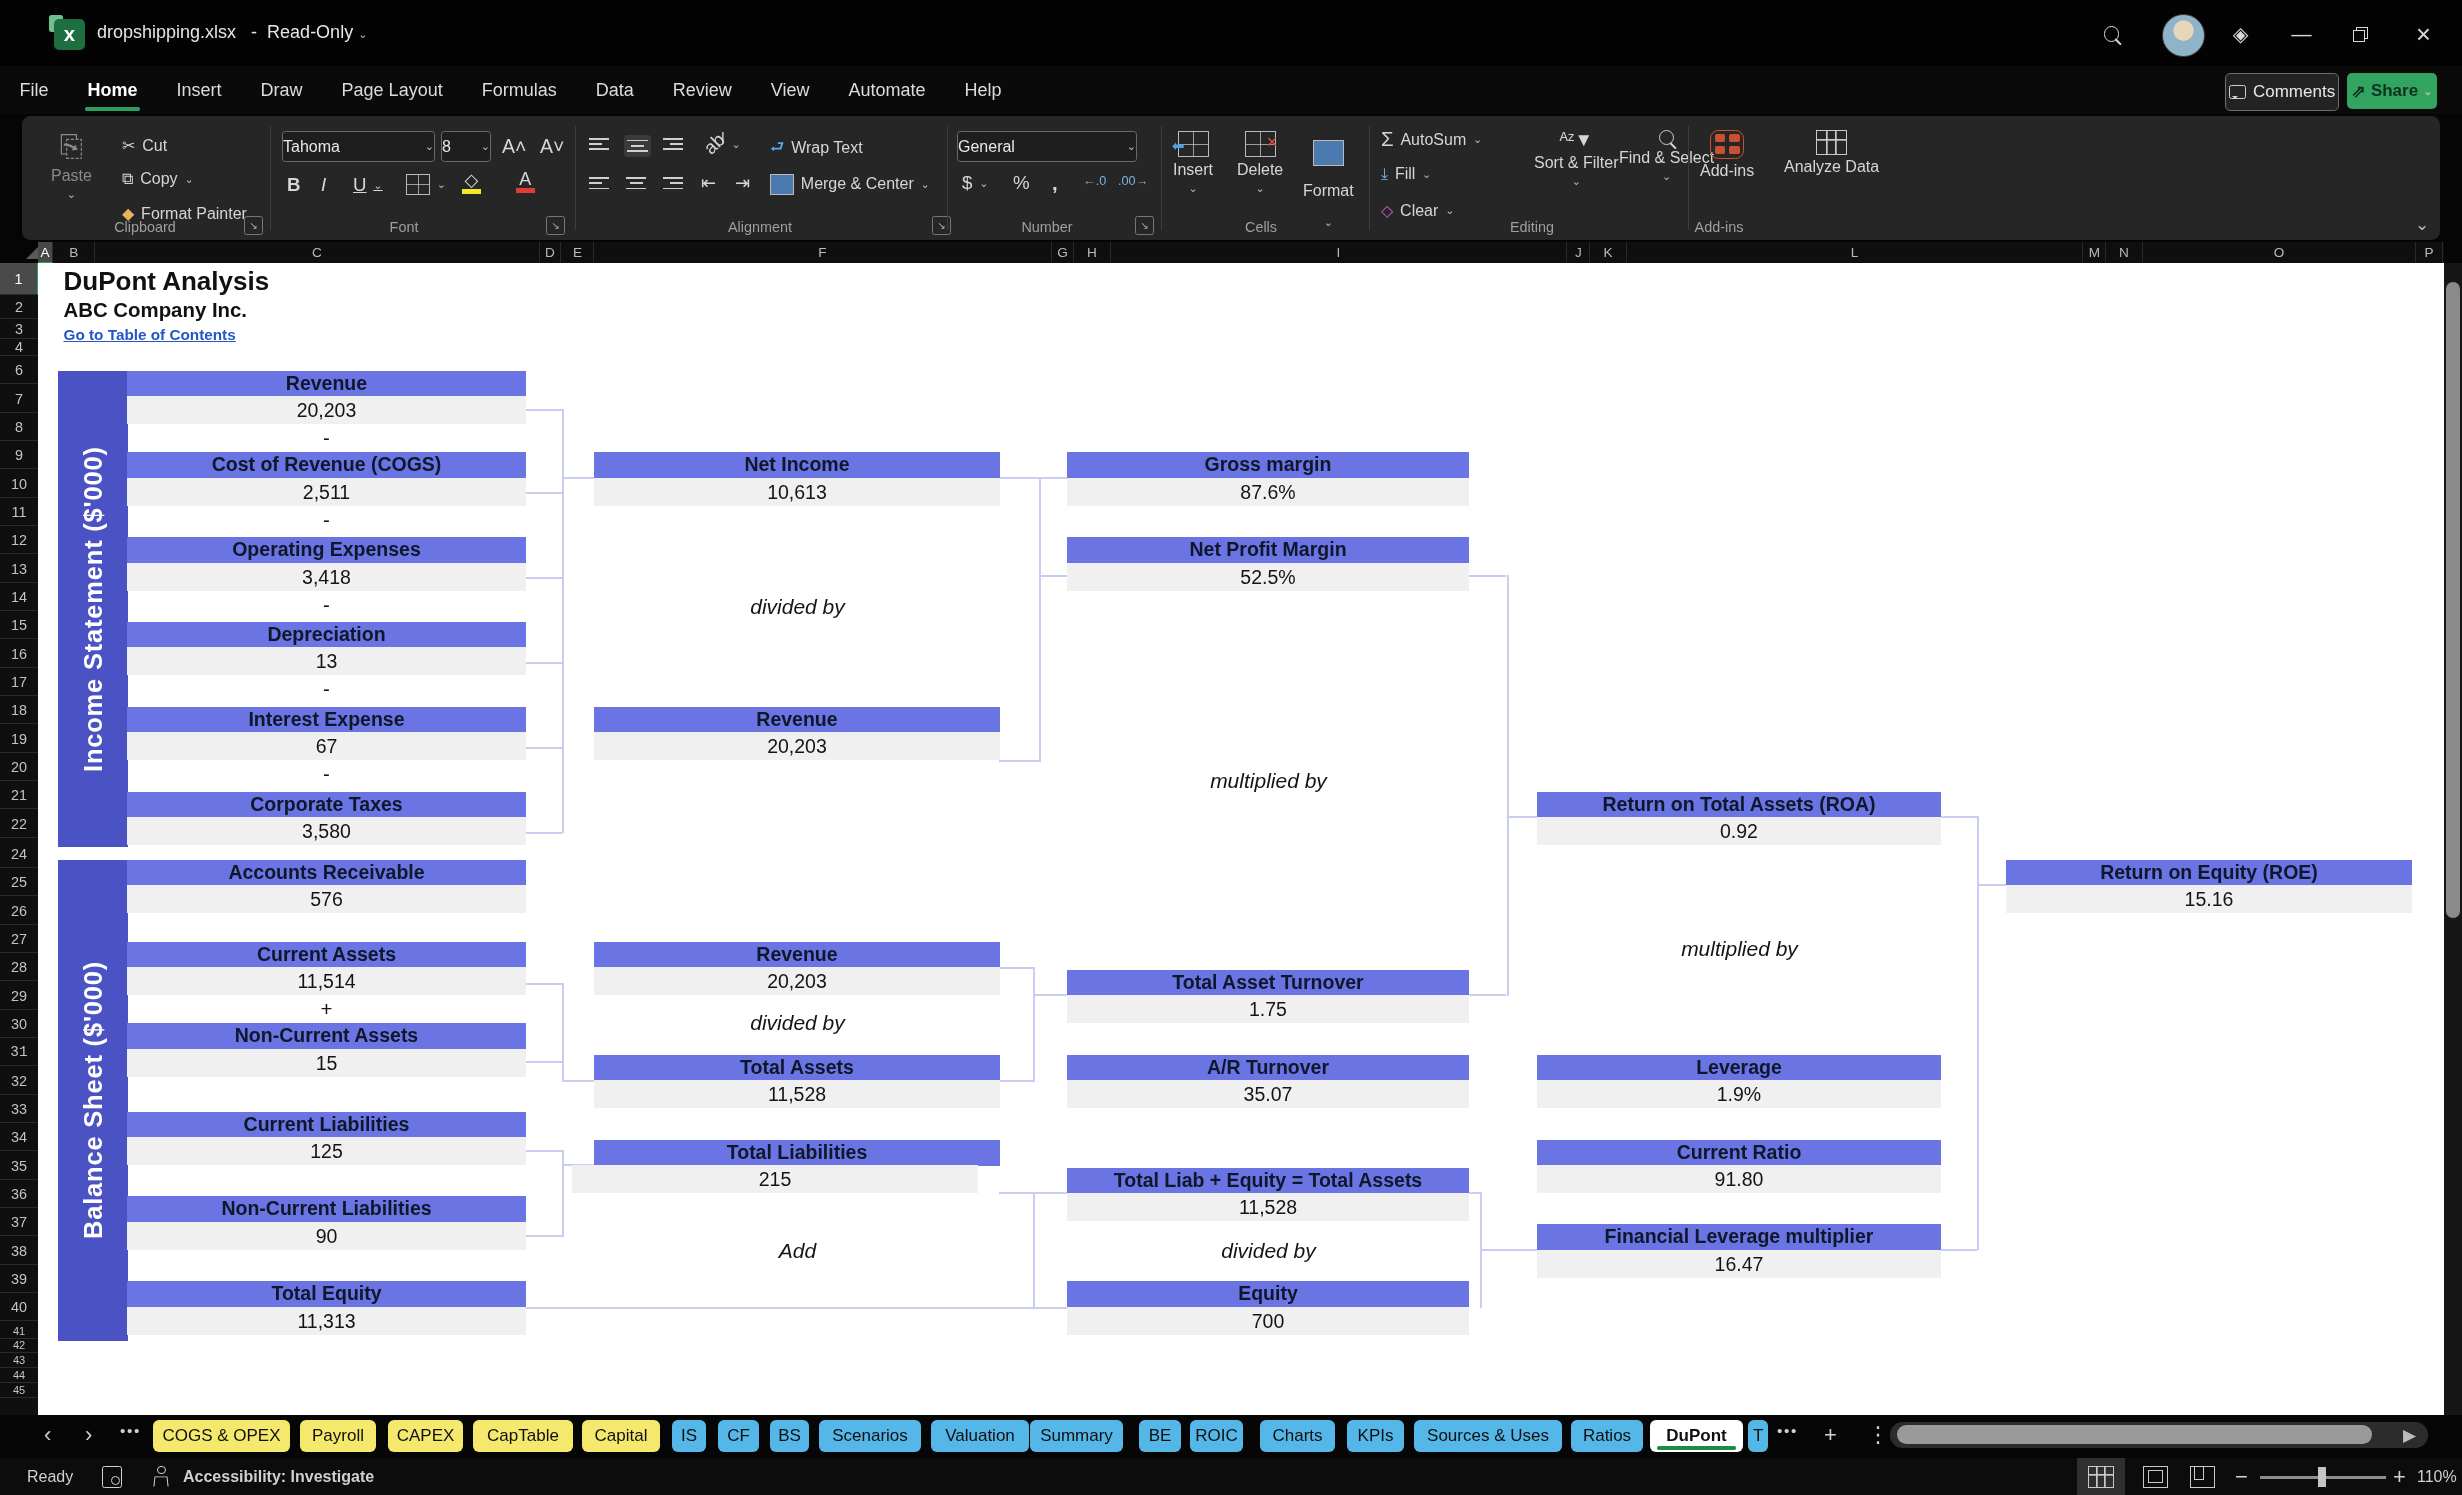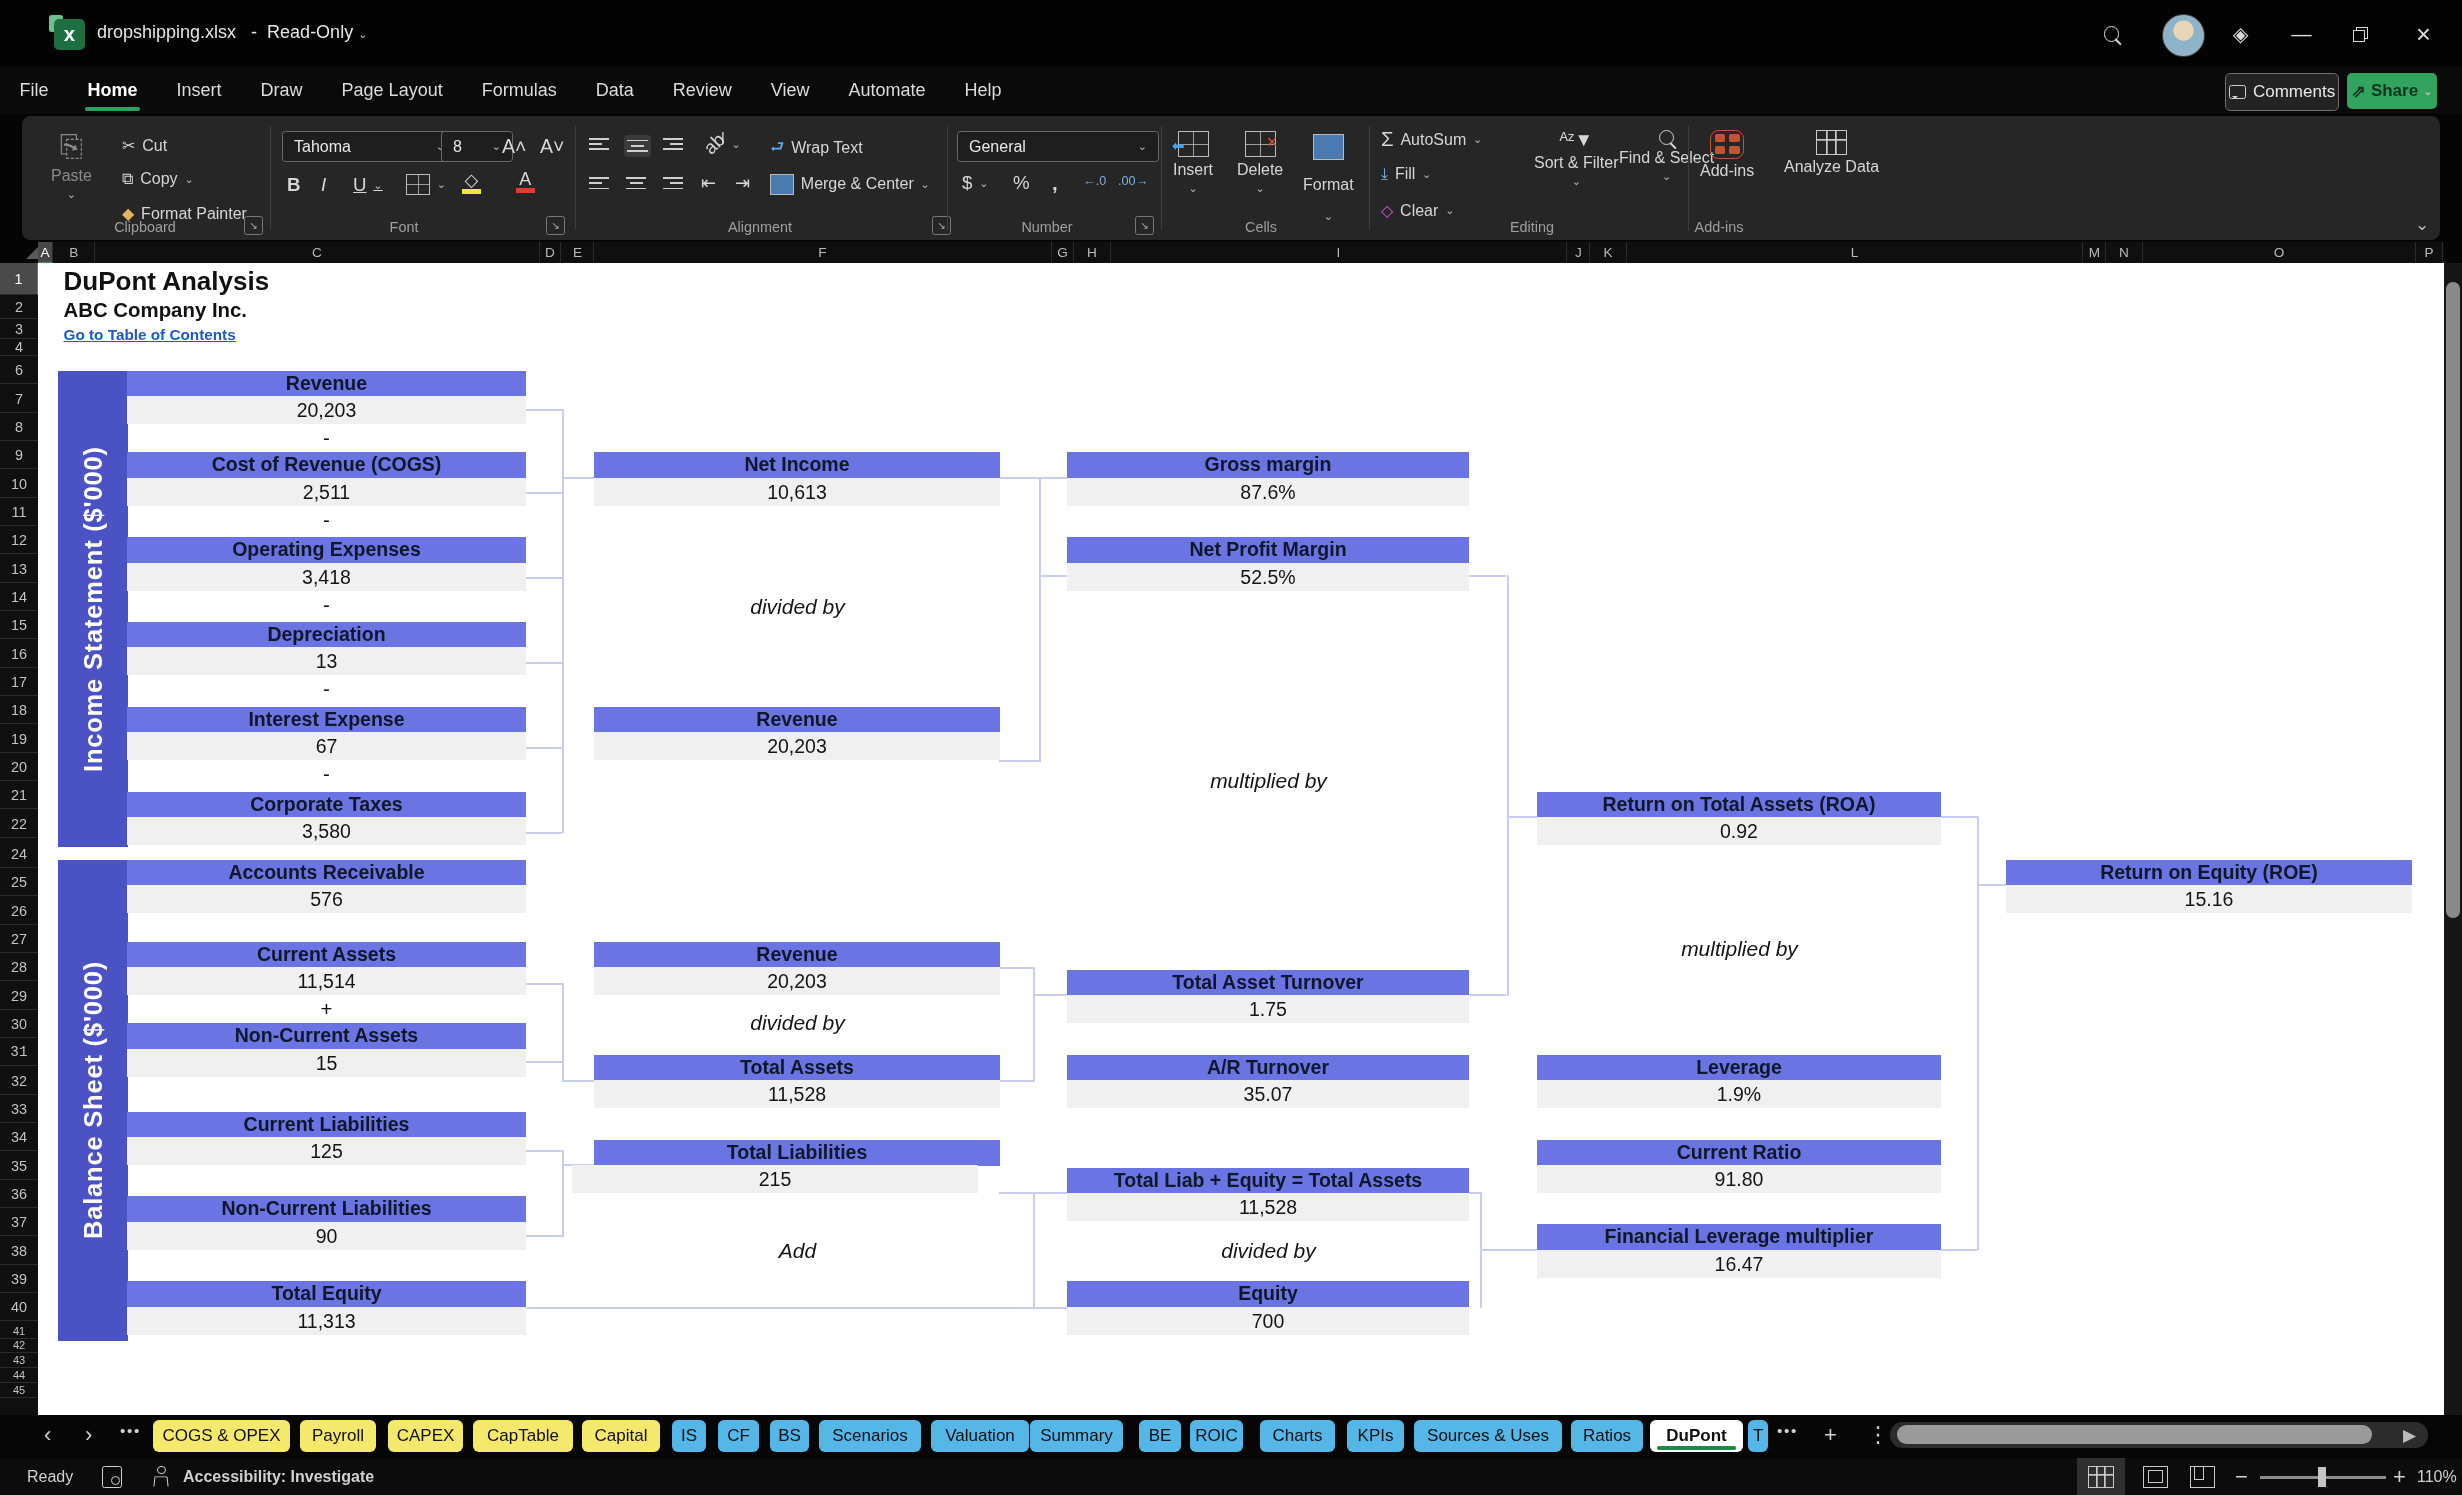--- a/index.html
+++ b/index.html
@@ -27,21 +27,21 @@
   .bubble-ico{width:15.3px;height:12px;border:1.7px solid #cfcfcf;border-radius:2.5px;position:relative;}
   .bubble-ico::after{content:"";position:absolute;left:2.5px;top:10.2px;border:3.4px solid transparent;border-top-color:#cfcfcf;}
   
   .ribbon{left:22px;top:116px;width:2418px;height:124px;background:#262626;border-radius:8.5px;color:#d6d6d6;}
   .rgroup-label{position:absolute;bottom:5.1px;font-size:14.4px;color:#9f9f9f;width:170px;text-align:center;}
   .launcher{position:absolute;bottom:5.1px;width:17px;height:17px;border:0.8px solid #777;border-radius:2.5px;color:#aaa;font-size:10.2px;display:flex;align-items:center;justify-content:center;}
   .rdivider{position:absolute;top:10.2px;bottom:10.2px;width:0.8px;background:#3d3d3d;}
   .rbtn{position:absolute;font-size:16px;color:#d6d6d6;display:flex;align-items:center;gap:6.8px;}
   .rbig{flex-direction:column;gap:3.4px;text-align:center;font-size:16px;}
   .chev{font-size:11px;color:#bbb;}
-  .combo{position:absolute;border:0.8px solid #6a6a6a;border-radius:3.4px;background:#1e1e1e;color:#e8e8e8;font-size:16px;display:flex;align-items:center;justify-content:space-between;padding:0 11px;}
+  .combo{position:absolute;border:0.8px solid #6a6a6a;border-radius:3.4px;background:#1e1e1e;color:#e8e8e8;font-size:16px;display:flex;align-items:center;justify-content:space-between;padding:0 0;}
   .fmt-b{font-weight:bold;}.fmt-i{font-style:italic;}.fmt-u{text-decoration:underline;}
   .colorbar{display:block;width:18.7px;height:4.2px;margin-top:-1.7px;}
   .ic-lines{display:inline-block;width:20.4px;}
   .ic-lines i{display:block;height:1.7px;background:#cfcfcf;margin:3.4px 0;}
   .ic-lines.l i:nth-child(2){width:65%;} .ic-lines.c i:nth-child(2){width:65%;margin-left:auto;margin-right:auto;} .ic-lines.r i:nth-child(2){width:65%;margin-left:auto;}
   .grid-ico{display:inline-block;width:22px;height:18.7px;border:0.8px solid #bbb;position:relative;background:linear-gradient(#bbb,#bbb) 50% 0/0.8px 100% no-repeat,linear-gradient(#bbb,#bbb) 0 50%/100% 0.8px no-repeat;}
   .logo-panel{left:1770px;top:116px;width:681px;height:124px;background:#262626;border-radius:8.5px;display:flex;align-items:center;}
   .logo-circle{width:102px;height:102px;background:#fff;border-radius:50%;margin-left:20.4px;display:flex;align-items:center;justify-content:center;}
   .logo-sq{width:54px;height:54px;background:#5b67e8;border-radius:8.5px;display:grid;grid-template-columns:1fr 1fr;gap:5.1px;padding:10.2px;box-sizing:border-box;}
   .logo-sq i{background:#fff;border-radius:1.7px;}
@@ -289,21 +289,21 @@
         <span>Insert</span>
         <span class="chev">⌄</span>
       </div>
     <div class="rbtn rbig" style="left:1215px;top:15.3px;">
         <span class="grid-ico" style="width:29px;height:24px;">
           <span style="position:absolute;right:-3.4px;top:1.7px;color:#d84b3c;font-size:14.4px;">✕</span>
         </span>
         <span>Delete</span>
         <span class="chev">⌄</span>
       </div>
-    <div class="rbtn rbig" style="left:1281px;top:18px;gap:16px;">
+    <div class="rbtn rbig" style="left:1281px;top:24px;gap:16px;">
         <span class="grid-ico" style="width:29px;height:24px;background:#4a7ab0;"></span>
         <span>Format</span>
         <span class="chev">⌄</span>
       </div>
     <div class="rgroup-label" style="left:1154px;">Cells</div>
     <div class="rdivider" style="left:1347px;"></div>
 
     <div class="rbtn" style="left:1359px;top:12px;">
         <span style="font-size:20.4px;">Σ</span>
         <span>AutoSum</span>

